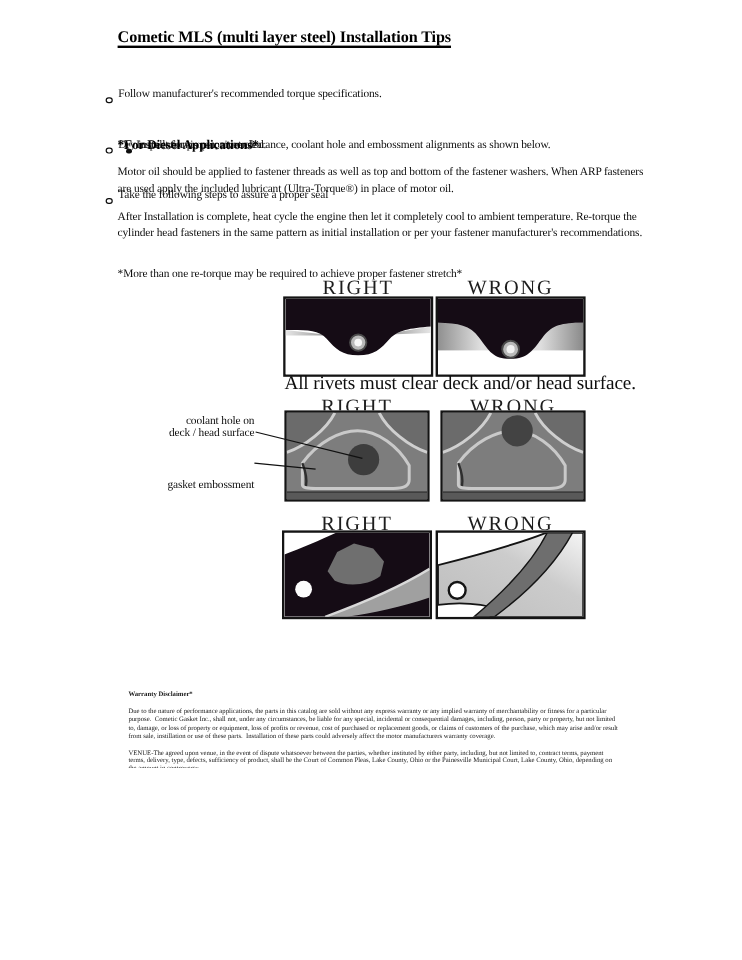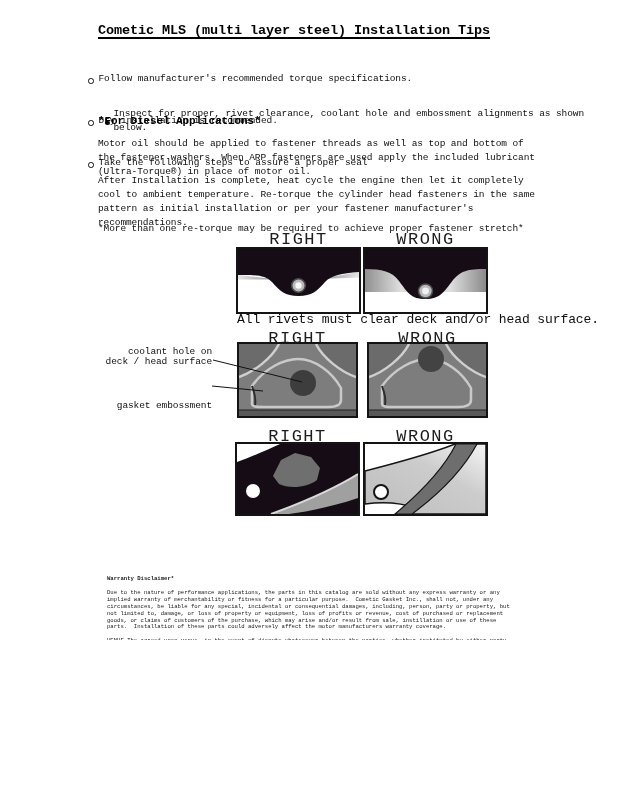--- a/index.html
+++ b/index.html
@@ -1,38 +1,38 @@
 <!DOCTYPE html>
 <html><head>
 <meta charset="utf-8">
 <style>
   html,body{margin:0;padding:0;background:#ffffff;}
   .page{
     position:relative;width:618px;height:640px;background:#ffffff;
-    font-family:Liberation Mono, monospace;color:#111;overflow:hidden;
+    font-family:Liberation Serif, serif;color:#111;overflow:hidden;
   }
   .abs{position:absolute;}
   .title{
     left:98px;top:23px;font-size:13.5px;font-weight:bold;color:#000;
     text-decoration:underline;text-decoration-thickness:1.5px;text-underline-offset:3px;
     letter-spacing:-0.1px;white-space:nowrap;
   }
   .body-txt{font-size:9.5px;line-height:14px;letter-spacing:-0.1px;color:#0e0e0e;white-space:pre-wrap;}
   .bullets{left:88px;top:44px;}
-  .b-row{display:flex;align-items:center;height:14px;}
+  .b-row{display:flex;align-items:flex-end;height:14px;}
   .b-glyph{flex:none;width:3.5px;height:3.5px;border:1px solid #0e0e0e;border-radius:50%;margin:4px 5px 0 0;}
   .subbullets{left:105px;top:86px;}
   .sb-glyph{flex:none;width:4.5px;height:4.5px;background:#0e0e0e;border-radius:50%;margin:4px 4px 0 0;}
   .diesel-h{left:98px;top:115px;font-size:11px;font-weight:bold;color:#000;letter-spacing:-0.1px;}
   .para{left:98px;width:442px;}
   .p1{top:137px;} .p2{top:174px;} .p3{top:222px;}
   .dg-label{font-size:17px;letter-spacing:1.5px;color:#1d1d1d;text-align:center;white-space:nowrap;}
   .dg-box{border:2px solid #141414;background:#fff;box-sizing:content-box;}
   .dg-box svg{display:block;}
-  .caption{font-size:13px;line-height:12.5px;color:#0e0e0e;letter-spacing:-0.1px;white-space:pre-wrap;}
+  .caption{font-size:16px;line-height:12.5px;color:#0e0e0e;letter-spacing:-0.1px;white-space:pre-wrap;}
   .ann{font-size:9.5px;line-height:9.5px;color:#0e0e0e;text-align:right;letter-spacing:-0.1px;}
   .fineprint{left:107px;top:576px;width:408px;font-size:5.6px;line-height:6.9px;color:#1a1a1a;letter-spacing:0;}
   .fineprint p{margin:0 0 7px 0;white-space:pre-wrap;}
   .fineprint p.tight{margin-bottom:0;}
   .fp-h{font-weight:bold;margin:0 0 7px 0;}
   .pageno{left:385px;top:754px;font-size:13.5px;color:#222;letter-spacing:0.3px;}
 </style>
 </head>
 <body>
 

